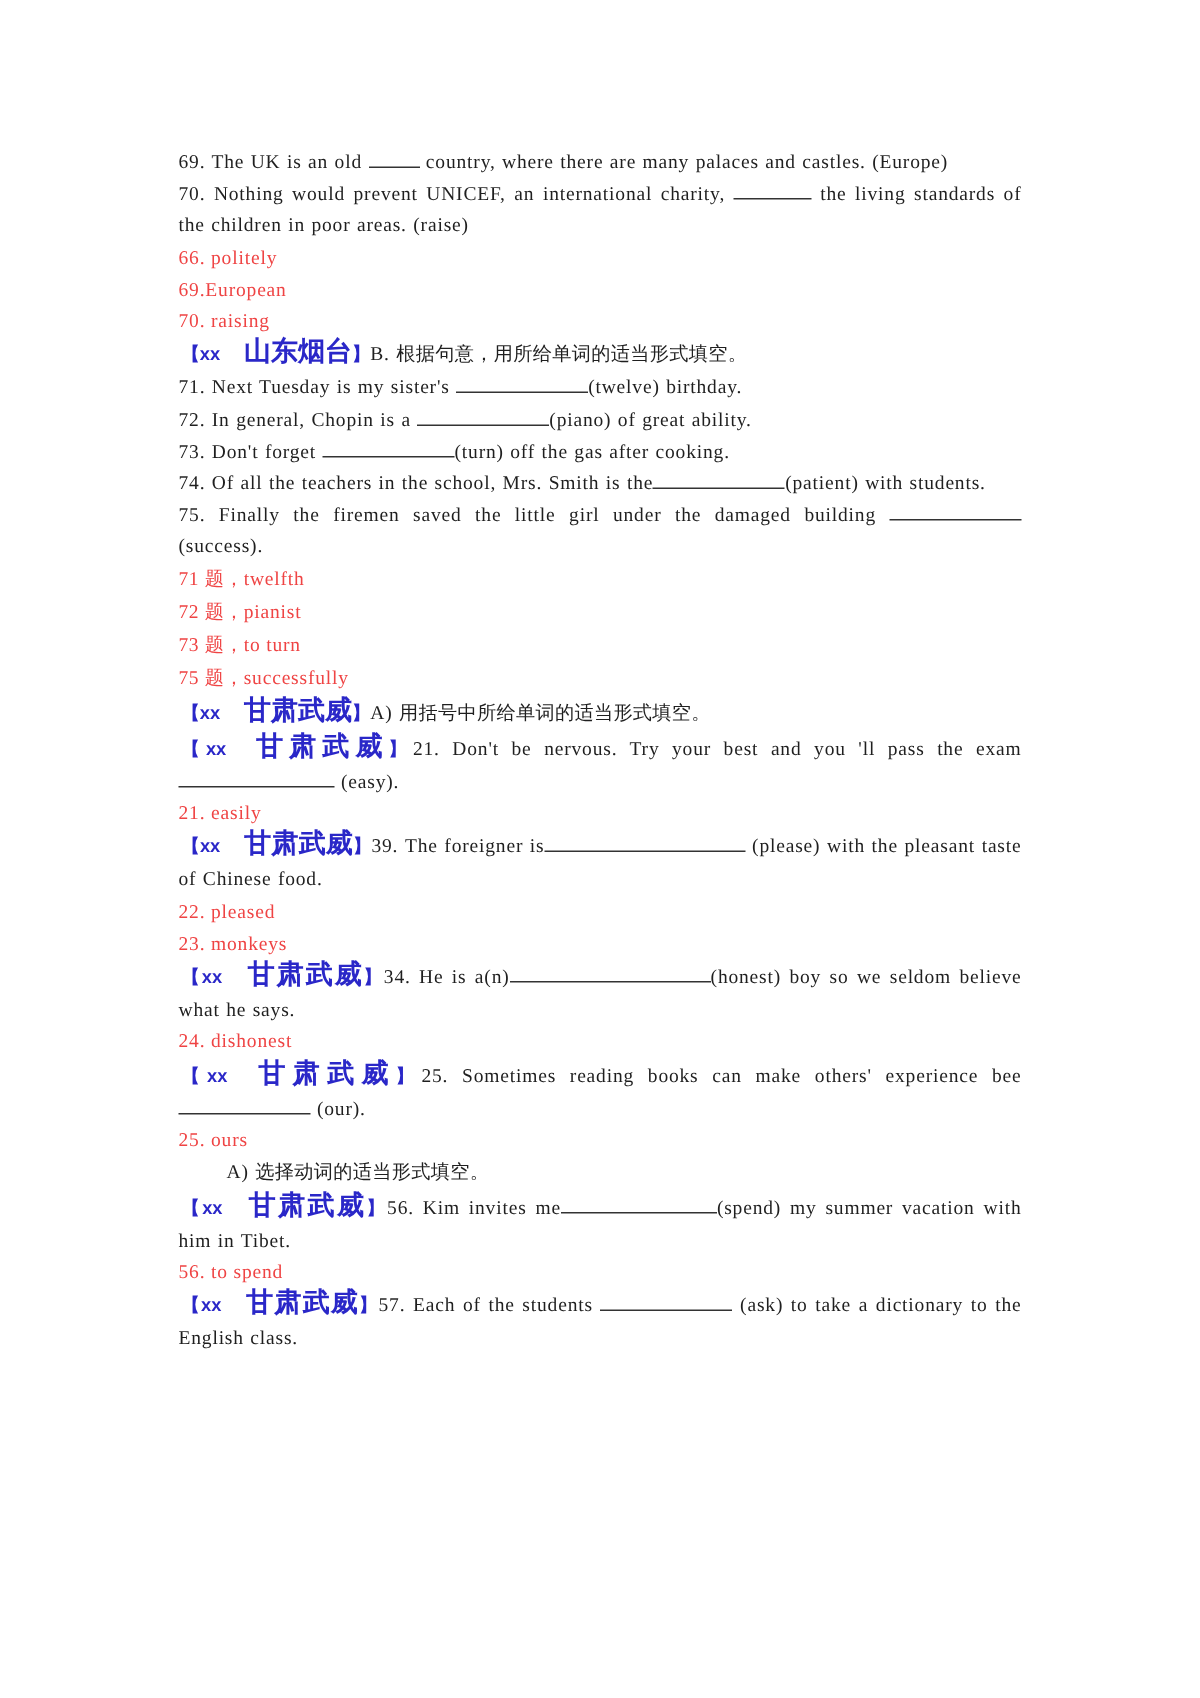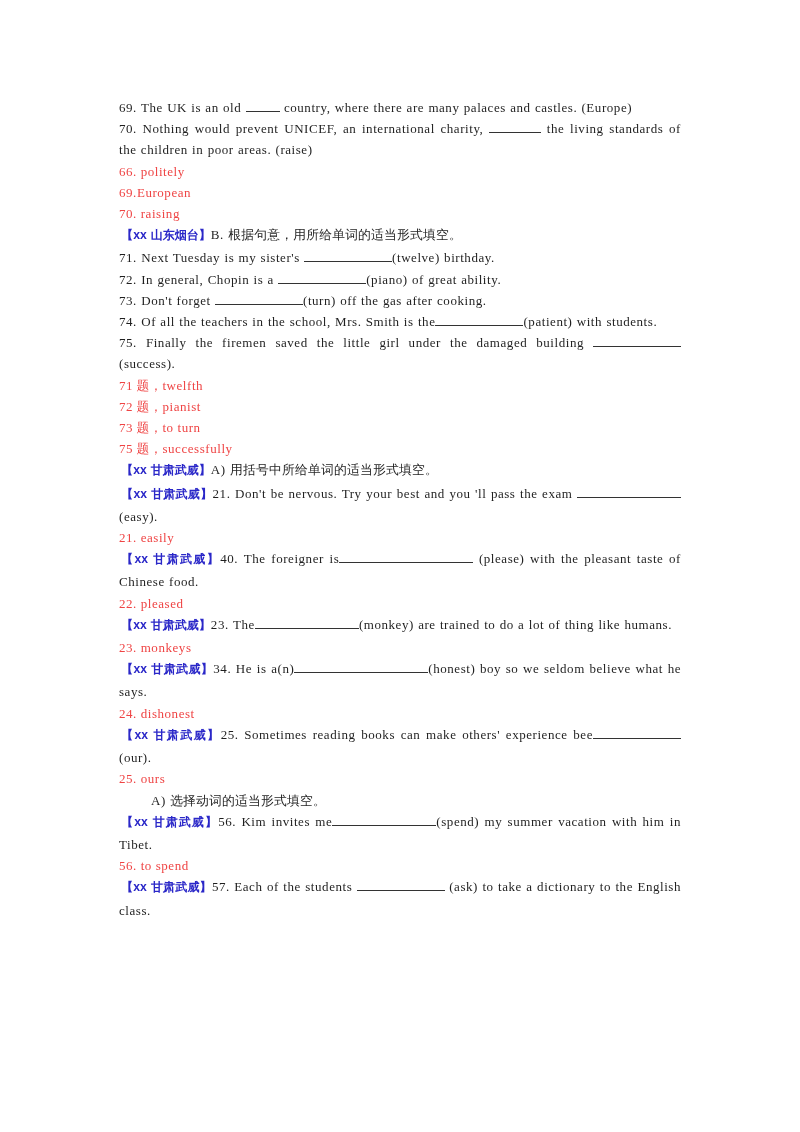--- a/index.html
+++ b/index.html
@@ -49,27 +49,28 @@
 
   
   .tag {
     color: #2a27c8;
     font-weight: bold;
     font-family: "Liberation Sans", "DejaVu Sans", sans-serif;
     font-size: 12.2px;
     letter-spacing: 0px;
   }
   .tag .cjk {
-    font-family: Liberation Mono, monospace;
-    font-size: 12px;
+    font-family: Liberation Sans, sans-serif;
+    font-size: 18px;
+    margin-left: 12px;
   }
 
   
   .cjk-black {
-    font-family: Liberation Sans, sans-serif;
+    font-family: Liberation Mono, monospace;
     font-size: 12.8px;
     letter-spacing: 0.2px;
   }
 
   
   .blank {
     display: inline-block;
     border-bottom: 1px solid #333;
     vertical-align: baseline;
     height: 0.95em;
@@ -112,24 +113,23 @@
   <p class="answer"><span class="num">71 </span><span class="cjk-black" style="color:inherit">题，</span><span>twelfth</span></p>
   <p class="answer"><span class="num">72 </span><span class="cjk-black" style="color:inherit">题，</span><span>pianist</span></p>
   <p class="answer"><span class="num">73 </span><span class="cjk-black" style="color:inherit">题，</span><span>to turn</span></p>
   <p class="answer"><span class="num">75 </span><span class="cjk-black" style="color:inherit">题，</span><span>successfully</span></p>
 
   <p class="line tagline"><span class="tag"><span>【xx </span><span class="cjk">甘肃武威</span><span>】</span></span><span>A) </span><span class="cjk-black">用括号中所给单词的适当形式填空。</span></p>
 
   <p class="line tagline"><span class="tag"><span>【xx </span><span class="cjk">甘肃武威</span><span>】</span></span><span>21. Don't be nervous. Try your best and you 'll pass the exam </span><span class="blank b-xl"></span><span> (easy).</span></p>
   <p class="answer">21. easily</p>
 
-  <p class="line tagline"><span class="tag"><span>【xx </span><span class="cjk">甘肃武威</span><span>】</span></span><span>40. The foreigner is</span><span class="blank b-xxl"></span><span> (please) with the pleasant taste of Chinese food.</span></p>
+  <p class="line tagline"><span class="tag"><span>【xx </span><span class="cjk">甘肃武威</span><span>】</span></span><span>39. The foreigner is</span><span class="blank b-xxl"></span><span> (please) with the pleasant taste of Chinese food.</span></p>
   <p class="answer">22. pleased</p>
 
-  <p class="line tagline"><span class="tag"><span>【xx </span><span class="cjk">甘肃武威</span><span>】</span></span><span>23. The</span><span class="blank b-xl"></span><span>(monkey) are trained to do a lot of thing like humans.</span></p>
   <p class="answer">23. monkeys</p>
 
   <p class="line tagline"><span class="tag"><span>【xx </span><span class="cjk">甘肃武威</span><span>】</span></span><span>34. He is a(n)</span><span class="blank b-xxl"></span><span>(honest) boy so we seldom believe what he says.</span></p>
   <p class="answer">24. dishonest</p>
 
   <p class="line tagline"><span class="tag"><span>【xx </span><span class="cjk">甘肃武威</span><span>】</span></span><span>25. Sometimes reading books can make others' experience bee</span><span class="blank b-lg"></span><span> (our).</span></p>
   <p class="answer">25. ours</p>
 
   <p class="line indent2"><span>A) </span><span class="cjk-black">选择动词的适当形式填空。</span></p>
 

